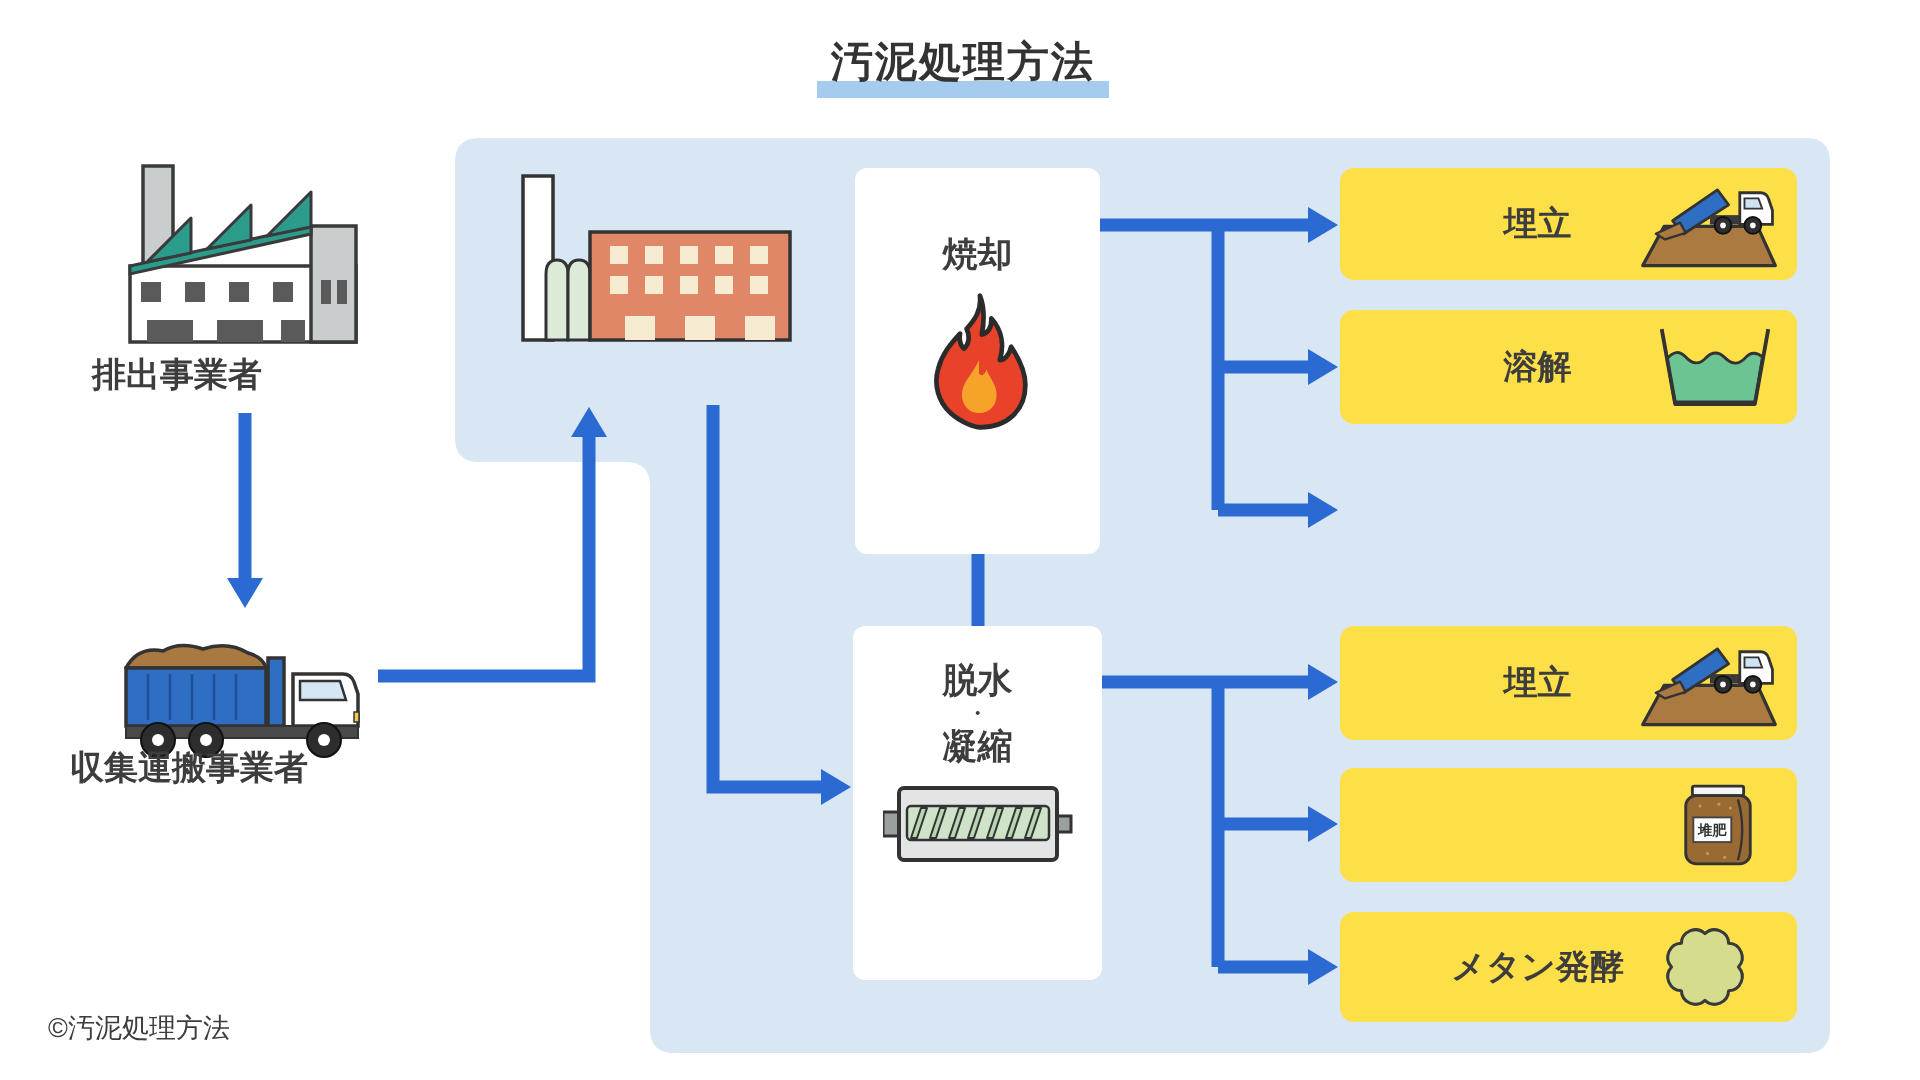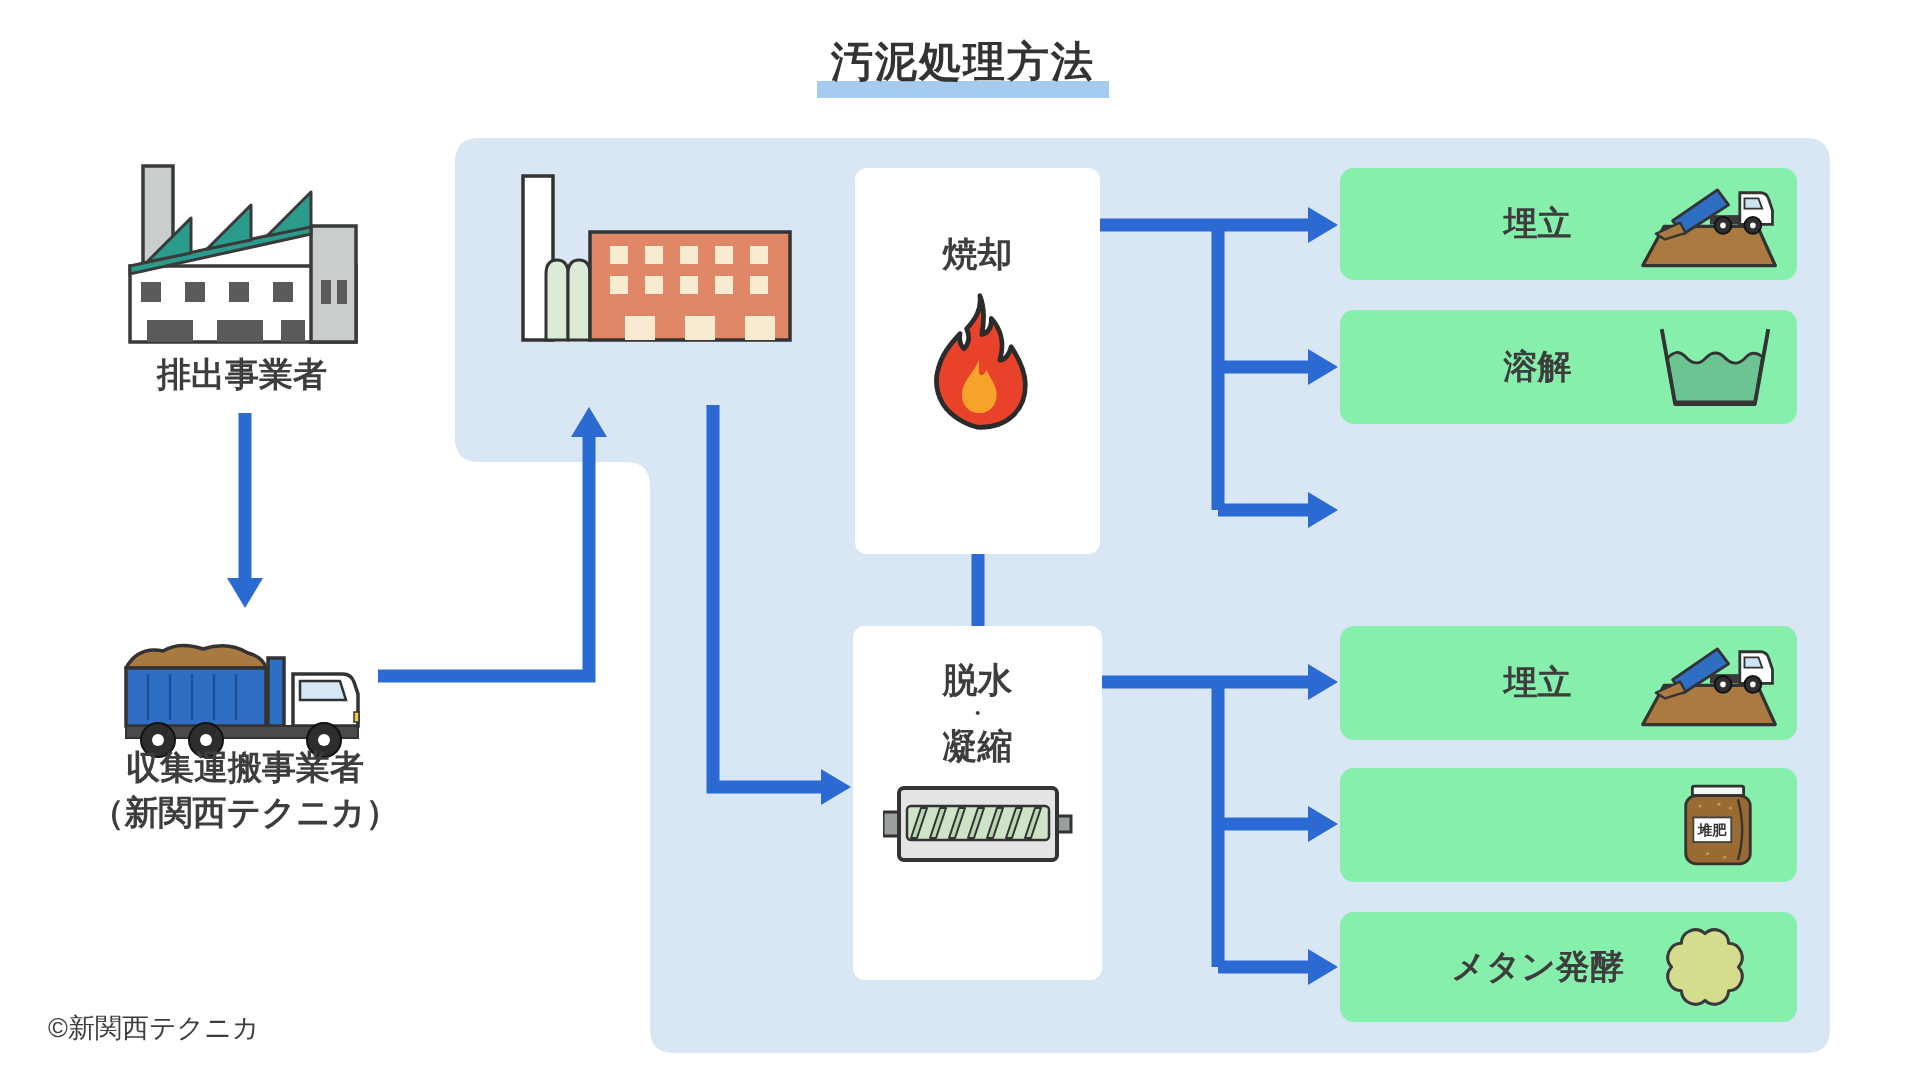--- a/index.html
+++ b/index.html
@@ -9,26 +9,26 @@
   svg{display:block;}
   
   .title-wrap{position:absolute;left:763px;top:34px;width:400px;text-align:center;font-family:Liberation Serif, serif;}
   .title-wrap span{display:inline-block;font-size:42px;font-weight:bold;letter-spacing:2px;color:#333;
          padding:0 14px 8px 14px;background:linear-gradient(transparent 74%, #a5cbee 74%);}
   
   .bigbox{position:absolute;background:#fff;border-radius:12px;text-align:center;}
   .bigbox .blabel{font-size:35px;font-weight:600;line-height:44px;}
   .dot-line{font-size:20px;line-height:22px;font-weight:600;}
   
-  .obox{position:absolute;left:1340px;width:457px;background:#86efac;border-radius:14px;
+  .obox{position:absolute;left:1340px;width:457px;background:#fde047;border-radius:14px;
         display:flex;align-items:center;}
   .obox .lbl{flex:1;text-align:center;padding-right:62px;font-size:34px;font-weight:600;color:#3d3d3d;}
   .obox .ico{position:absolute;top:50%;transform:translateY(-50%);}
   
-  .nlabel{position:absolute;text-align:center;font-size:34px;font-weight:600;color:#3d3d3d;line-height:45px;}
+  .nlabel{position:absolute;text-align:left;font-size:34px;font-weight:600;color:#3d3d3d;line-height:45px;}
   .copyright{position:absolute;left:48px;top:1010px;font-size:27px;font-weight:500;color:#3d3d3d;}
 </style>
 </head>
 <body>
 
 <div class="stage">
 
   <svg class="abs" style="left:0;top:0" width="1920" height="1080" viewBox="0 0 1920 1080">
 
     <path d="M479,138 H1806 Q1830,138 1830,162 V1029 Q1830,1053 1806,1053 H674 Q650,1053 650,1029
@@ -94,21 +94,20 @@
       <circle cx="40" cy="112" r="17" fill="#2d2d2d" stroke="#111" stroke-width="2"></circle>
         <circle cx="40" cy="112" r="6" fill="#fff"></circle>
       <circle cx="88" cy="112" r="17" fill="#2d2d2d" stroke="#111" stroke-width="2"></circle>
         <circle cx="88" cy="112" r="6" fill="#fff"></circle>
       <circle cx="206" cy="112" r="17" fill="#2d2d2d" stroke="#111" stroke-width="2"></circle>
         <circle cx="206" cy="112" r="6" fill="#fff"></circle>
     </g>
   </svg>
   <div class="nlabel" style="left:70px;top:745px;width:350px">
     <div>収集運搬事業者</div>
-    <div>（新関西テクニカ）</div>
   </div>
 
   <svg class="abs" style="left:510px;top:170px" width="290" height="172" viewBox="0 0 290 172">
     <rect x="13" y="6" width="30" height="164" fill="#fff" stroke="#333" stroke-width="3.5"></rect>
     <path d="M36,170 V104 Q36,90 47,90 Q58,90 58,104 V170 Z" fill="#dcead8" stroke="#333" stroke-width="3"></path>
     <path d="M58,170 V104 Q58,90 69,90 Q80,90 80,104 V170 Z" fill="#dcead8" stroke="#333" stroke-width="3"></path>
     <rect x="80" y="62" width="200" height="108" fill="#e08767" stroke="#333" stroke-width="3.5"></rect>
     <g fill="#f7ecd2">
       <rect x="100" y="76" width="18" height="18"></rect>
         <rect x="135" y="76" width="18" height="18"></rect>
@@ -220,15 +219,15 @@
 
   <div class="obox" style="top:912px;height:110px">
     <div class="lbl">メタン発酵</div>
     <svg class="ico" style="right:48px" width="88" height="88" viewBox="-50 -50 100 100">
       <path d="M38,0 A16,16 0 0 1 26.9,26.9 A16,16 0 0 1 0,38 A16,16 0 0 1 -26.9,26.9
                A16,16 0 0 1 -38,0 A16,16 0 0 1 -26.9,-26.9 A16,16 0 0 1 0,-38
                A16,16 0 0 1 26.9,-26.9 A16,16 0 0 1 38,0 Z" fill="#d6dc8e" stroke="#3a3a3a" stroke-width="3.5" stroke-linejoin="round"></path>
     </svg>
   </div>
 
-  <div class="copyright">©新関西テクニカ</div>
+  <div class="copyright">©汚泥処理方法</div>
 
 </div>
 
 </body></html>

